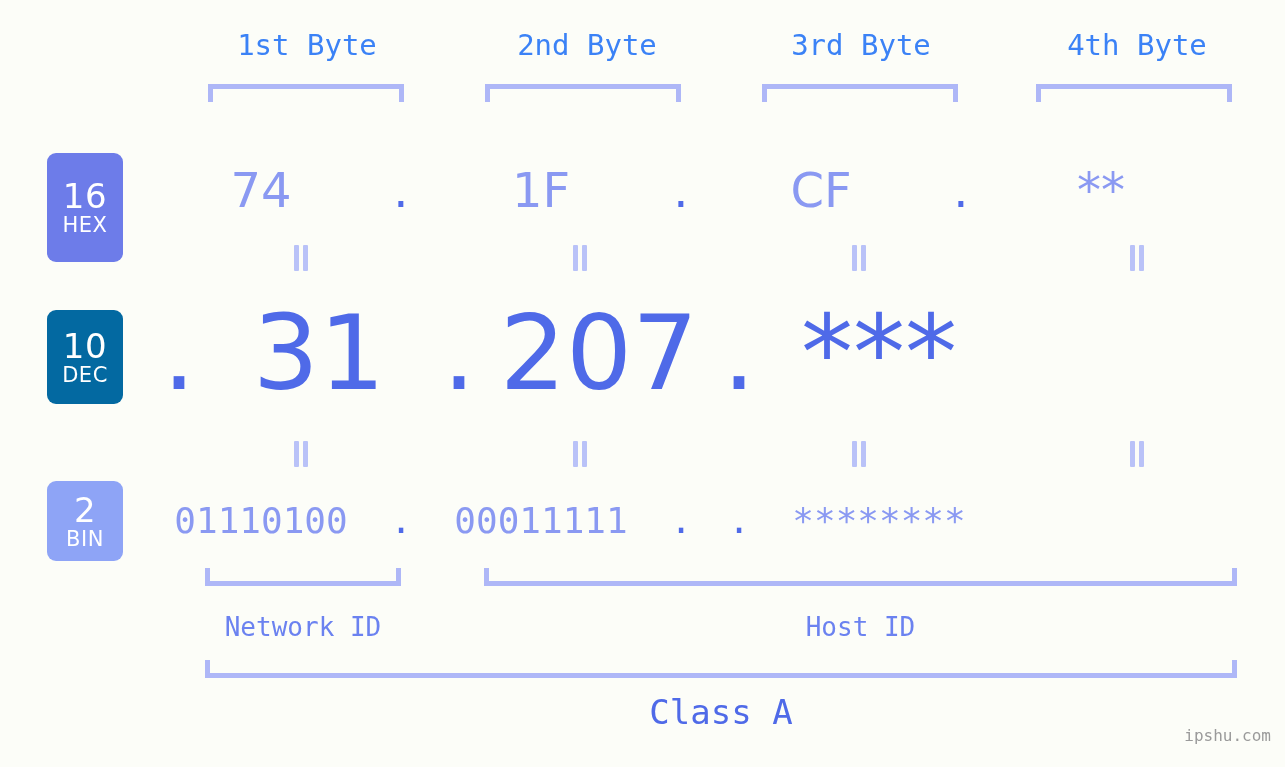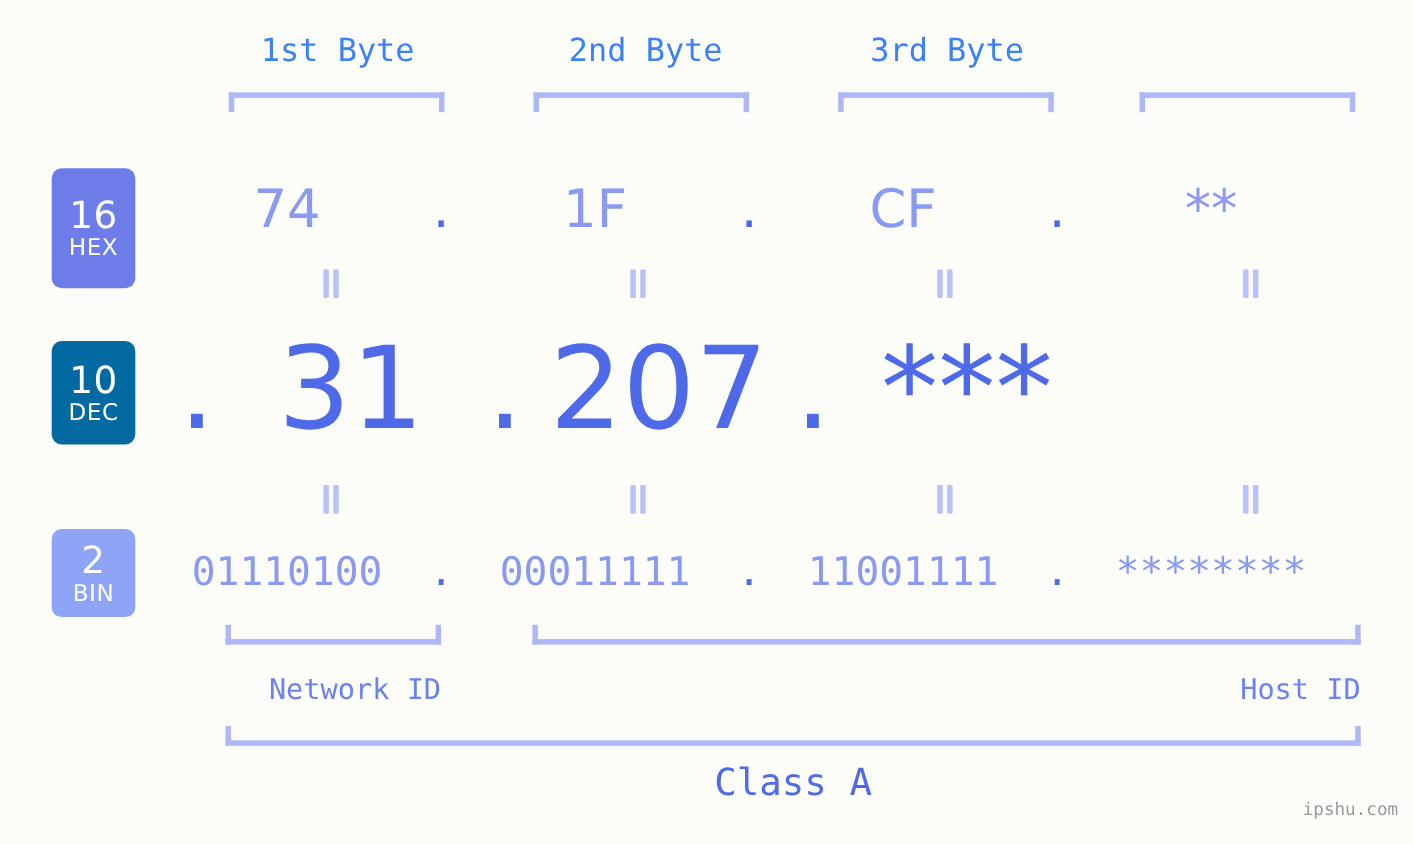--- a/index.html
+++ b/index.html
@@ -161,21 +161,21 @@
   }
   .eqmark span.a { left: 2px; }
   .eqmark span.b { left: 11px; }
 
   
   .id-label {
     position: absolute;
     color: #6b82f0;
     font-size: 26px;
     font-family: "DejaVu Sans Mono", monospace;
-    text-align: right;
+    text-align: center;
     white-space: nowrap;
   }
   .class-label {
     position: absolute;
     color: #4f6ae8;
     font-size: 34px;
     font-family: "DejaVu Sans Mono", monospace;
     text-align: center;
     white-space: nowrap;
   }
@@ -190,20 +190,21 @@
   }
 </style>
 </head>
 <body>
 
 <div id="page-root">
 
   <div class="byte-label" style="left:196px;width:222px;">1st Byte</div>
   <div class="byte-label" style="left:476px;width:222px;">2nd Byte</div>
   <div class="byte-label" style="left:750px;width:222px;">3rd Byte</div>
+  <div class="byte-label" style="left:1026px;width:222px;">4th Byte</div>
 
   <div class="bracket-down" style="left:208px;top:84px;width:196px;"></div>
   <div class="bracket-down" style="left:485px;top:84px;width:196px;"></div>
   <div class="bracket-down" style="left:762px;top:84px;width:196px;"></div>
   <div class="bracket-down" style="left:1036px;top:84px;width:196px;"></div>
 
   <div class="badge" id="badge-hex">
     <span class="bnum">16</span>
     <span class="blab">HEX</span>
   </div>
@@ -267,21 +268,20 @@
   <div class="eqmark" style="left:1128px;top:441px;">
       <span class="a"></span>
       <span class="b"></span>
     </div>
 
   <div class="row-val bin-row">
     <div class="cell">01110100</div>
     <div class="dot">.</div>
     <div class="cell">00011111</div>
     <div class="dot">.</div>
-    <div class="cell">11001111</div>
     <div class="dot">.</div>
     <div class="cell">********</div>
   </div>
 
   <div class="bracket-up" style="left:205px;top:568px;width:196px;"></div>
   <div class="bracket-up" style="left:484px;top:568px;width:753px;"></div>
 
   <div class="id-label" style="left:205px;top:612px;width:196px;">Network ID</div>
   <div class="id-label" style="left:484px;top:612px;width:753px;">Host ID</div>
 

